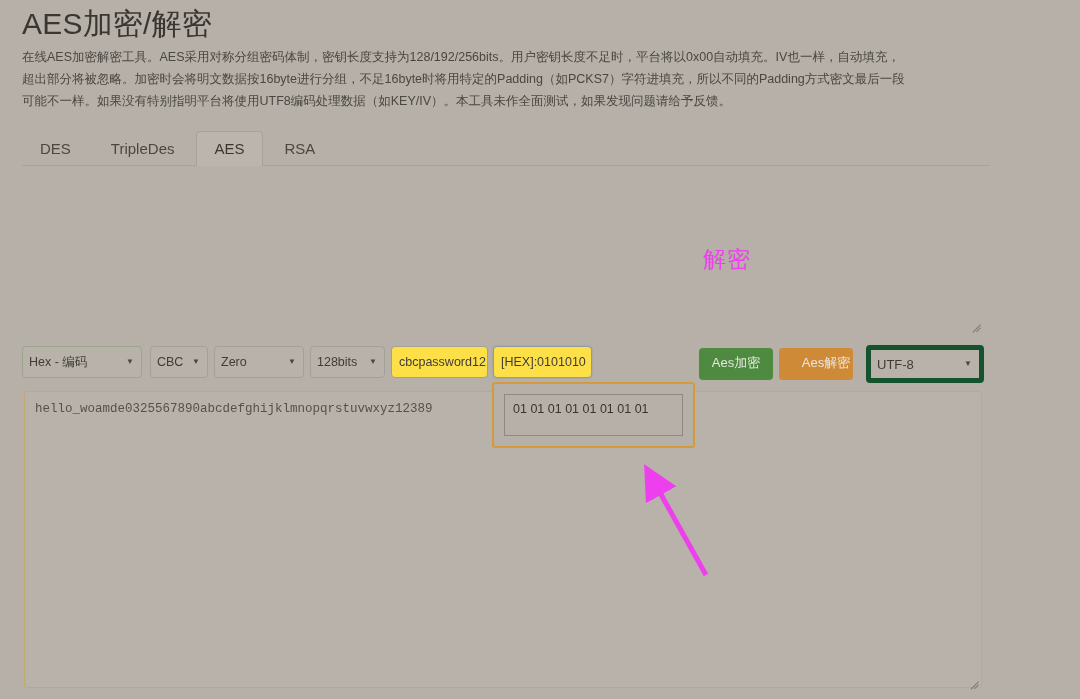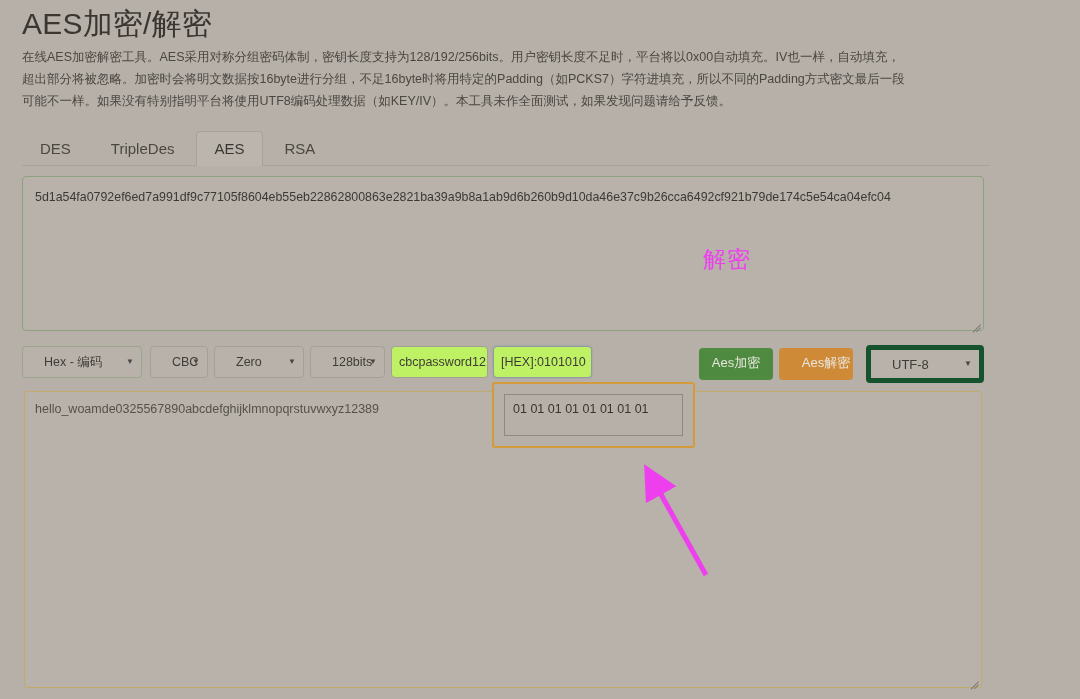--- a/index.html
+++ b/index.html
@@ -136,21 +136,21 @@
   .controls { position: absolute; left: 0; top: 344px; width: 1080px; height: 56px; }
 
   .select-box {
     position: absolute;
     box-sizing: border-box;
     background: #b8b2aa;
     border: 1px solid #9ba58c;
     border-radius: 4px;
     font-size: 12.5px;
     color: #3f3c37;
-    padding: 0 22px 0 21px;
+    padding: 0 22px 0 6px;
     line-height: 1;
     display: flex;
     align-items: center;
     white-space: nowrap;
     overflow: hidden;
   }
   .select-box .caret {
     position: absolute;
     right: 7px;
     top: 50%;
@@ -160,21 +160,21 @@
   }
 
   .sel-encoding { left: 22px; top: 2px; width: 120px; height: 32px; }
   .sel-mode     { left: 150px; top: 2px; width: 58px;  height: 32px; border-color:#a3a096; }
   .sel-padding  { left: 214px; top: 2px; width: 90px;  height: 32px; border-color:#a3a096; }
   .sel-bits     { left: 310px; top: 2px; width: 75px;  height: 32px; border-color:#a3a096; }
 
   .text-input {
     position: absolute;
     box-sizing: border-box;
-    background: #bef264;
+    background: #fde047;
     border: 1px solid #a3a096;
     border-radius: 4px;
     font-size: 12.5px;
     color: #3f3c37;
     padding: 0 7px;
     line-height: 30px;
     white-space: nowrap;
     overflow: hidden;
     outline: none;
   }
@@ -236,21 +236,21 @@
     position: absolute;
     left: 24px;
     top: 391px;
     width: 958px;
     height: 297px;
     box-sizing: border-box;
     background: #b8b2aa;
     border: 1px solid #c0ab6d;
     border-radius: 3px;
     padding: 9px 10px;
-    font-family: Liberation Sans, sans-serif;
+    font-family: Liberation Mono, monospace;
     font-size: 12.5px;
     line-height: 17px;
     color: #55514b;
     overflow: hidden;
     resize: none;
     outline: none;
     word-break: break-all;
   }
 
   
@@ -276,21 +276,20 @@
     <div class="line">可能不一样。如果没有特别指明平台将使用UTF8编码处理数据（如KEY/IV）。本工具未作全面测试，如果发现问题请给予反馈。</div>
   </div>
 
   <div class="tabs">
     <div class="tab">DES</div>
     <div class="tab">TripleDes</div>
     <div class="tab active">AES</div>
     <div class="tab">RSA</div>
   </div>
 
-  <div class="cipher-area">5d1a54fa0792ef6ed7a991df9c77105f8604eb55eb22862800863e2821ba39a9b8a1ab9d6b260b9d10da46e37c9b26cca6492cf921b79de174c5e54ca04efc04</div>
   <div class="resize-grip" style="left:968px; top:315px;"></div>
 
   <div class="annot-decrypt">解密</div>
 
   <div class="controls">
 
     <div class="select-box sel-encoding">
       <span>Hex - 编码</span>
       <span class="caret">▼</span>
     </div>

